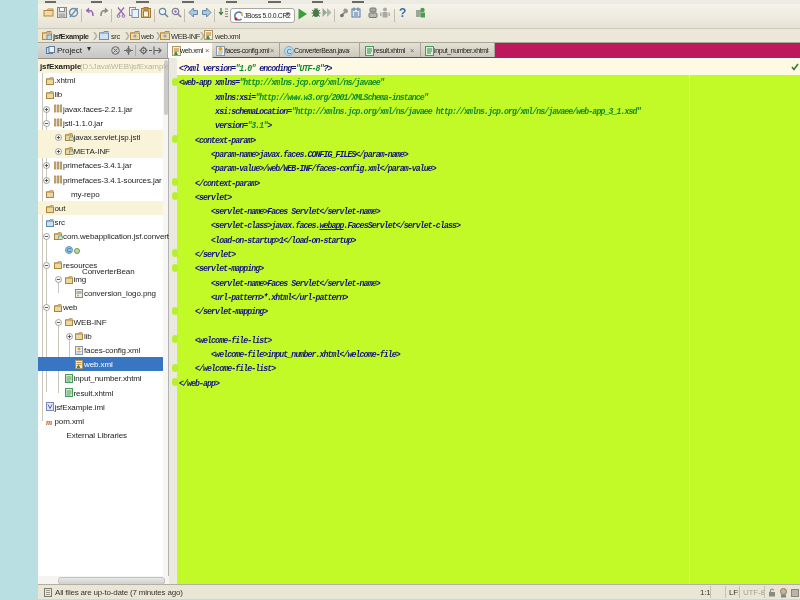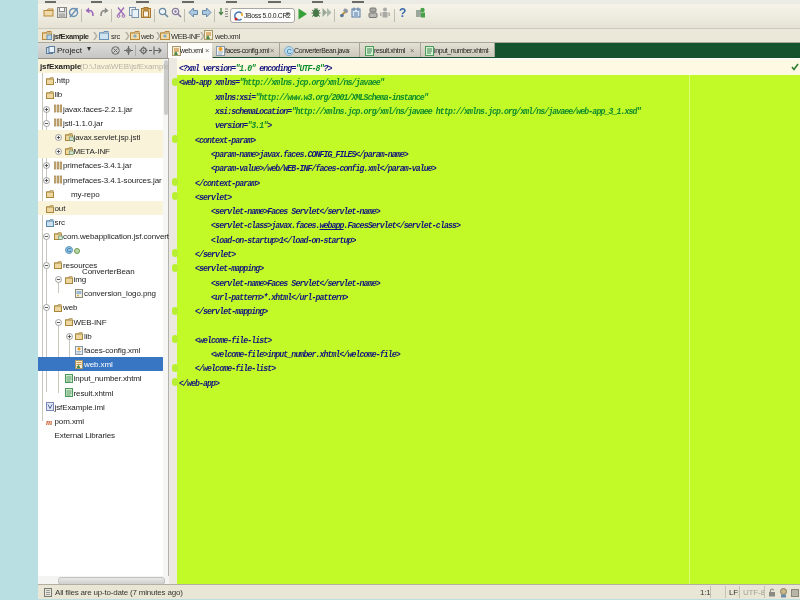--- a/index.html
+++ b/index.html
@@ -11,21 +11,21 @@
   .mdash{position:absolute;top:1px;height:2px;background:#6a6a66;}
   
   #toolbar{position:absolute;left:0;top:4px;width:762px;height:24px;background:linear-gradient(#f6f4ea,#e6e3d5);border-bottom:1px solid #ccc8ba;}
   .tsep{position:absolute;top:5px;width:1px;height:13px;background:#c0bcae;}
   .ticon{position:absolute;top:3px;}
   
   #navbar{position:absolute;left:0;top:28.5px;width:762px;height:13px;background:#ebe8da;border-bottom:1px solid #aaa69a;}
   .crumb{position:absolute;top:3px;font-size:7.5px;letter-spacing:-0.4px;color:#2e2c28;}
   .chev{position:absolute;top:2px;font-size:8px;color:#b5b0a2;}
   
-  #tabrow{position:absolute;left:0;top:43px;width:762px;height:15px;background:#14532d;border-bottom:1px solid #97938a;}
+  #tabrow{position:absolute;left:0;top:43px;width:762px;height:15px;background:#be185d;border-bottom:1px solid #97938a;}
   #projhdr{position:absolute;left:0;top:0;width:131px;height:15px;background:linear-gradient(#dcdcda,#c6c6c4);border-right:1px solid #b0b0ae;}
   .tab{position:absolute;top:0;height:14px;border-right:1px solid #a9a59a;background:linear-gradient(#e3e0d4,#ccc9bc);font-size:7px;letter-spacing:-0.4px;color:#23211e;}
   .tab .lbl{position:absolute;top:3.5px;white-space:nowrap;}
   .tab .x{position:absolute;top:3px;font-size:7.5px;color:#6d6a63;letter-spacing:0;}
   #tabactive{background:#fdfcf8;border-left:1px solid #a9a59a;height:15px;}
   
   #ppanel{position:absolute;left:0;top:59px;width:131px;height:517px;background:#fff;overflow:hidden;}
   .trow{position:absolute;left:0;width:125px;height:14.2px;font-size:8px;letter-spacing:-0.1px;color:#1c1c1c;white-space:nowrap;}
   .trow .t{position:absolute;top:3px;}
   .cream{background:#f9f3da;}
@@ -287,21 +287,21 @@
     <div class="gline" style="left:30.5px;top:277px;height:28px;"></div>
     <div class="trow cream" style="top:0.0px;">
         <span class="t" style="left:2px;font-weight:bold;font-size:8px;">jsfExample</span>
         <span class="t" style="left:42px;color:#b8b4a6;">(D:\Java\WEB\jsfExample)</span>
       </div>
     <div class="trow" style="top:14.2px;">
         <svg class="abs" style="left:7.5px;top:3.5px" width="8" height="8" viewBox="0 0 8 8">
           <path d="M0.5 2 h2.8 l0.8-1.2 h3.4" fill="none" stroke="#a8863c"></path>
           <rect x="0.5" y="2" width="7" height="5.5" fill="#edd79e" stroke="#a8863c"></rect>
         </svg>
-        <span class="t" style="left:16.5px;">.http</span>
+        <span class="t" style="left:16.5px;">.xhtml</span>
       </div>
     <div class="trow" style="top:28.4px;">
         <svg class="abs" style="left:7.5px;top:3.5px" width="8" height="8" viewBox="0 0 8 8">
           <path d="M0.5 2 h2.8 l0.8-1.2 h3.4" fill="none" stroke="#a8863c"></path>
           <rect x="0.5" y="2" width="7" height="5.5" fill="#edd79e" stroke="#a8863c"></rect>
         </svg>
         <span class="t" style="left:16.5px;">lib</span>
       </div>
     <div class="trow" style="top:42.6px;">
         <svg class="abs" style="left:5px;top:4px" width="7" height="7" viewBox="0 0 7 7">
@@ -517,21 +517,21 @@
           <path d="M2 2.5 L4 6.5 L6 2.5" fill="none" stroke="#5868a8" stroke-width="1"></path>
         </svg>
         <span class="t" style="left:16.5px;">jsfExample.iml</span>
       </div>
     <div class="trow" style="top:355.0px;">
         <svg class="abs" style="left:7.5px;top:2.5px" width="9" height="9" viewBox="0 0 9 9">
           <text x="0" y="7.5" font-size="8" font-style="italic" font-weight="bold" fill="#c85828" font-family="Liberation Serif">m</text>
         </svg>
         <span class="t" style="left:16.5px;">pom.xml</span>
       </div>
-    <div class="trow" style="top:369.2px;">
+    <div class="trow" style="top:369.2px;margin-left:12px;">
         <span class="t" style="left:16.5px;">External Libraries</span>
       </div>
   </div>
   <div id="psb">
       <div id="psbthumb"></div>
     </div>
   <div id="editor">
     <div id="whiteline"></div>
     <div id="caretrow"></div>
     <div id="marginline"></div>

